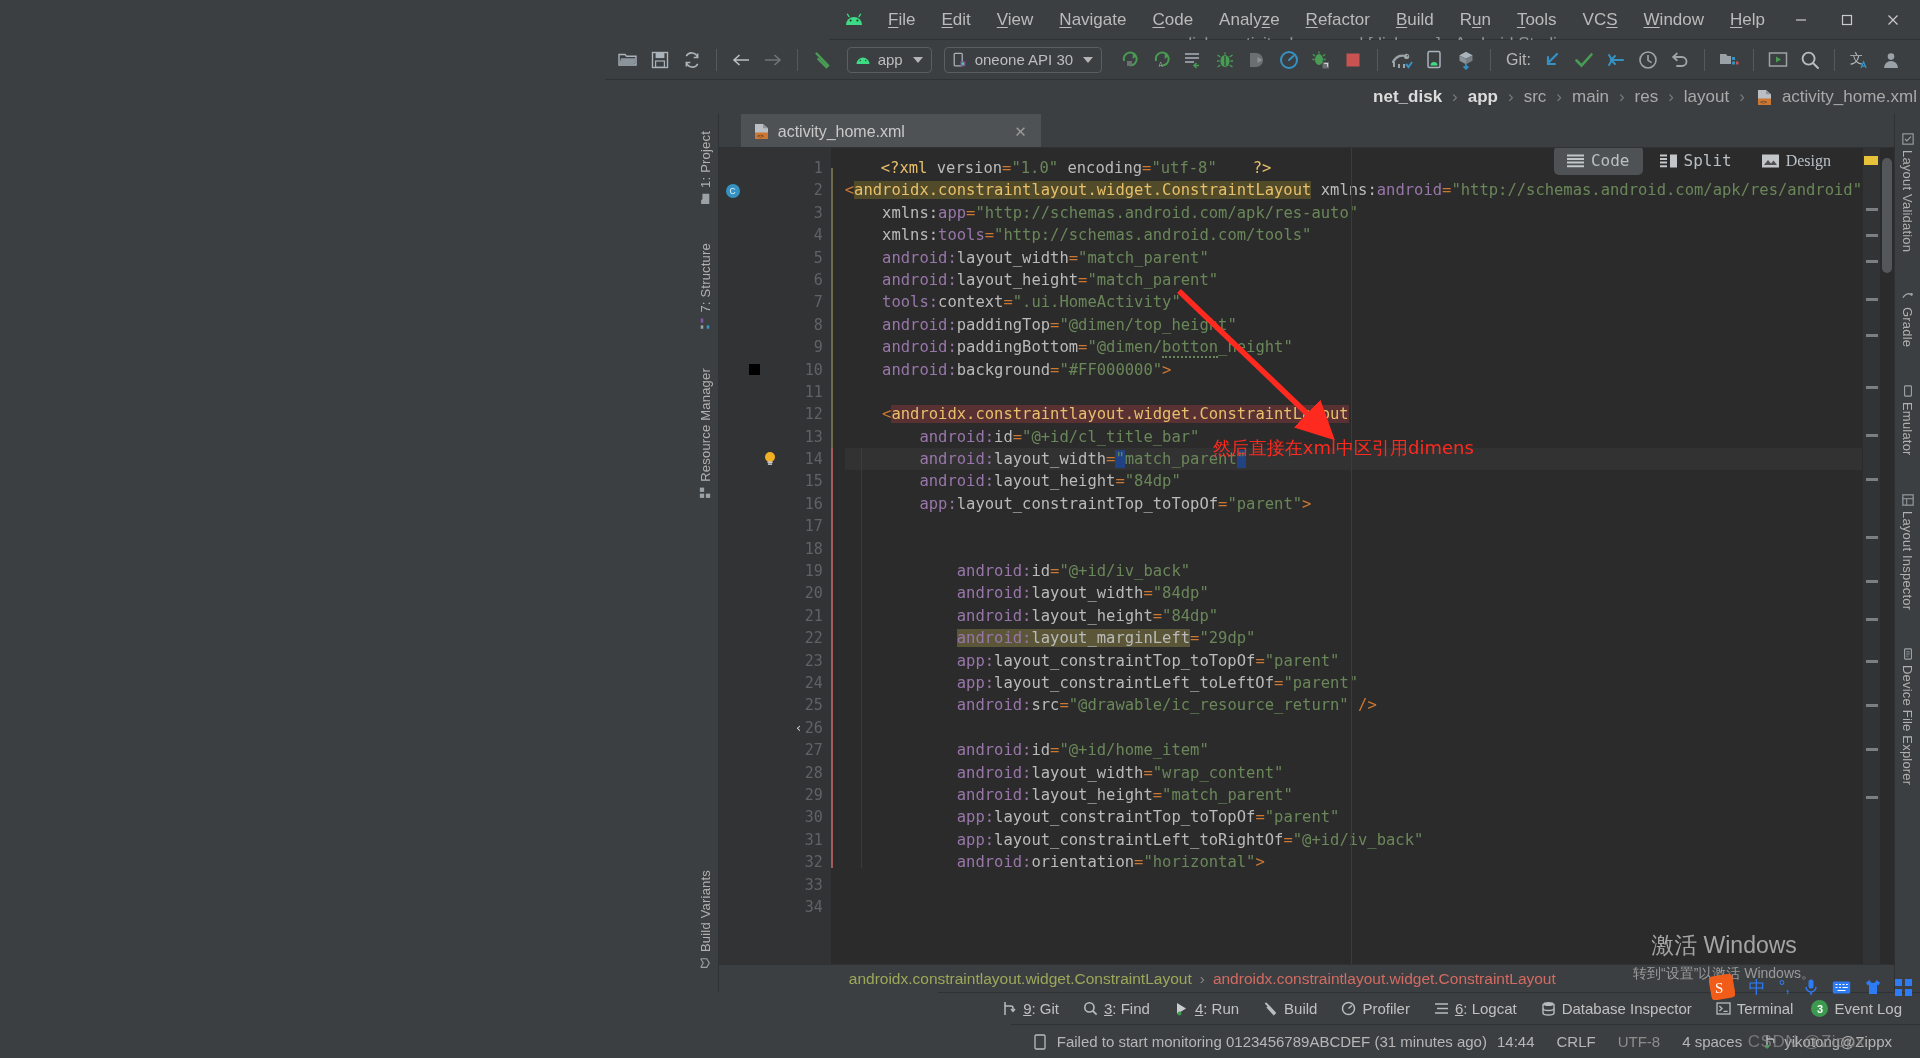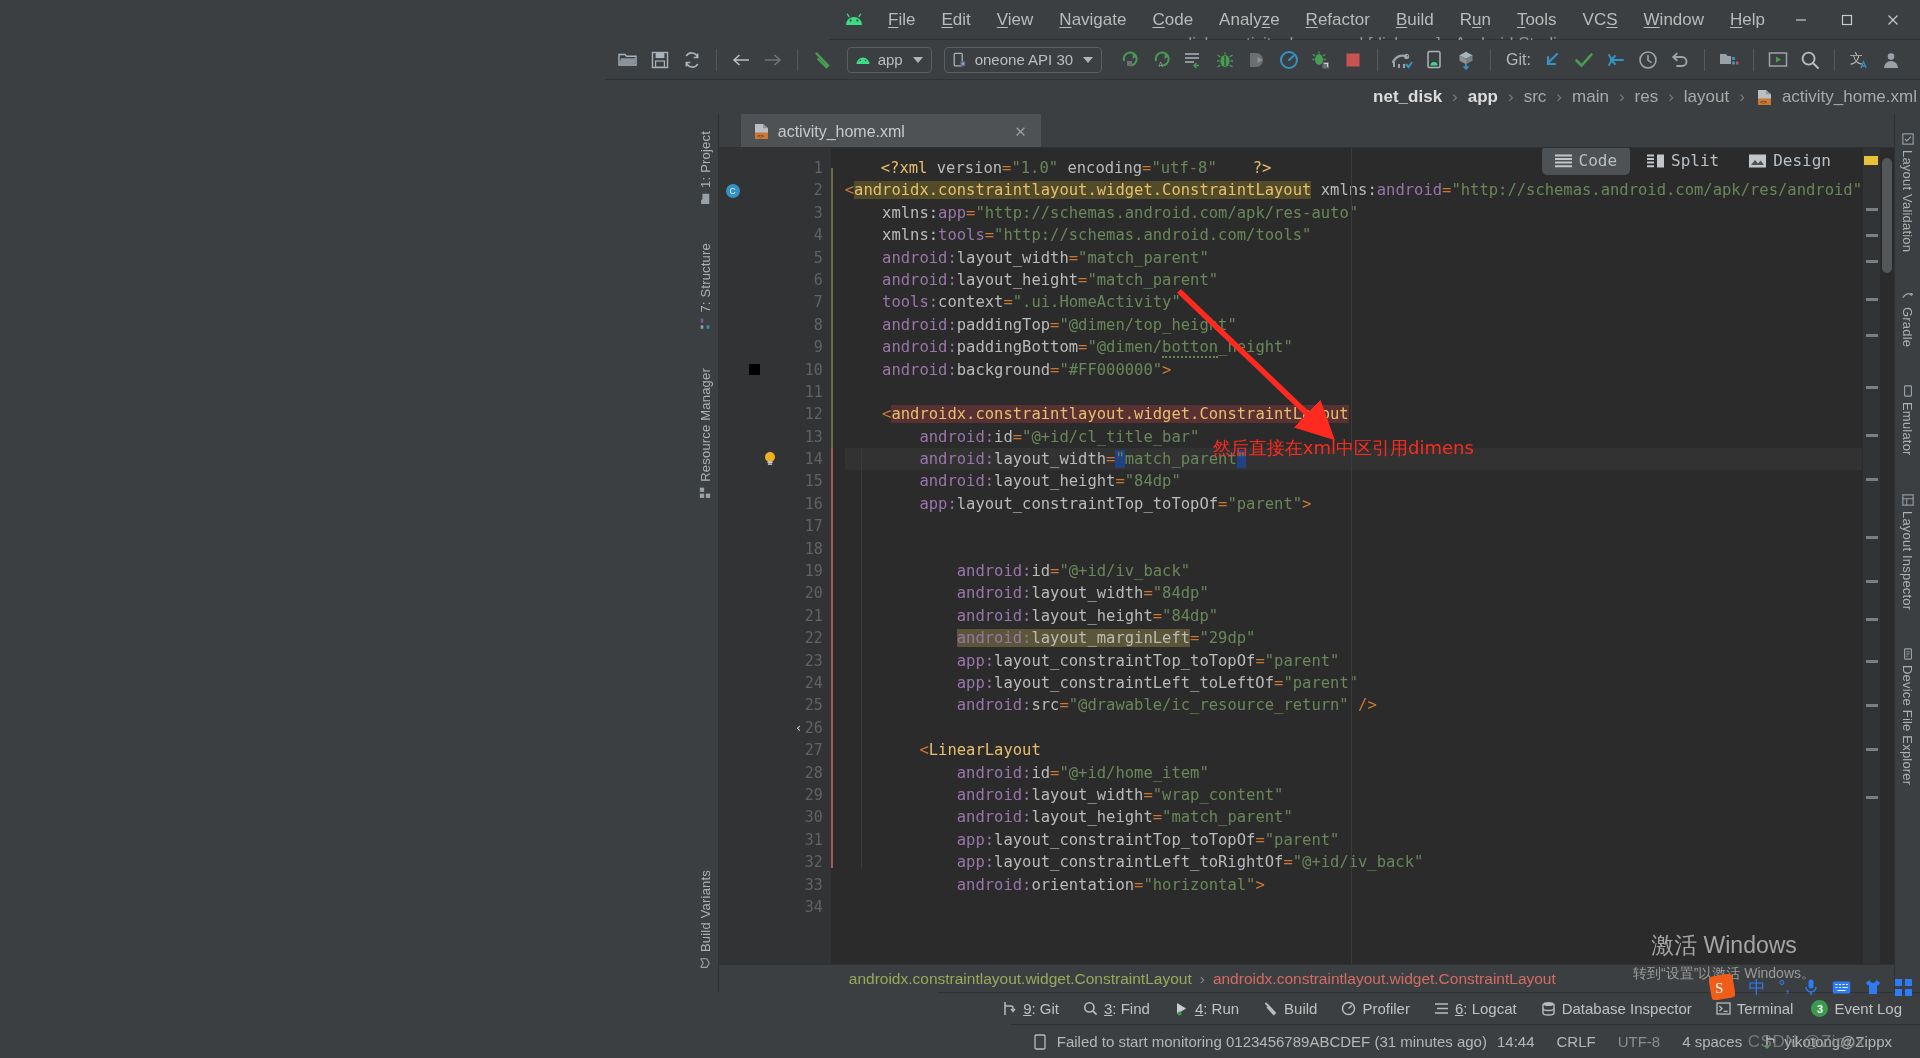--- a/index.html
+++ b/index.html
@@ -603,21 +603,20 @@
           <div class="cl"></div>
           <div class="cl"></div>
           <div class="cl">            <span class="t-ns">android:</span><span class="t-attr">id</span><span class="t-punc">=</span><span class="t-q">"@+id/iv_back"</span></div>
           <div class="cl">            <span class="t-ns">android:</span><span class="t-attr">layout_width</span><span class="t-punc">=</span><span class="t-q">"84dp"</span></div>
           <div class="cl">            <span class="t-ns">android:</span><span class="t-attr">layout_height</span><span class="t-punc">=</span><span class="t-q">"84dp"</span></div>
           <div class="cl">            <span class="hl-ident"><span class="t-ns">android:</span><span class="t-attr">layout_marginLeft</span></span><span class="t-punc">=</span><span class="t-q">"29dp"</span></div>
           <div class="cl">            <span class="t-ns">app:</span><span class="t-attr">layout_constraintTop_toTopOf</span><span class="t-punc">=</span><span class="t-q">"parent"</span></div>
           <div class="cl">            <span class="t-ns">app:</span><span class="t-attr">layout_constraintLeft_toLeftOf</span><span class="t-punc">=</span><span class="t-q">"parent"</span></div>
           <div class="cl">            <span class="t-ns">android:</span><span class="t-attr">src</span><span class="t-punc">=</span><span class="t-q">"@drawable/ic_resource_return"</span> <span class="t-punc">/&gt;</span></div>
           <div class="cl"></div>
-          <div class="cl">        <span class="t-punc">&lt;</span><span class="t-tag">LinearLayout</span></div>
           <div class="cl">            <span class="t-ns">android:</span><span class="t-attr">id</span><span class="t-punc">=</span><span class="t-q">"@+id/home_item"</span></div>
           <div class="cl">            <span class="t-ns">android:</span><span class="t-attr">layout_width</span><span class="t-punc">=</span><span class="t-q">"wrap_content"</span></div>
           <div class="cl">            <span class="t-ns">android:</span><span class="t-attr">layout_height</span><span class="t-punc">=</span><span class="t-q">"match_parent"</span></div>
           <div class="cl">            <span class="t-ns">app:</span><span class="t-attr">layout_constraintTop_toTopOf</span><span class="t-punc">=</span><span class="t-q">"parent"</span></div>
           <div class="cl">            <span class="t-ns">app:</span><span class="t-attr">layout_constraintLeft_toRightOf</span><span class="t-punc">=</span><span class="t-q">"@+id/iv_back"</span></div>
           <div class="cl">            <span class="t-ns">android:</span><span class="t-attr">orientation</span><span class="t-punc">=</span><span class="t-q">"horizontal"</span><span class="t-punc">&gt;</span></div>
 
           <svg class="arrow-svg" width="520" height="420" viewBox="0 0 520 420" style="left:330px; top:125px;">
             <defs>
               <marker id="ah" markerWidth="7" markerHeight="7" refX="3" refY="3.5" orient="auto">
@@ -641,21 +640,21 @@
                   <path d="M0 1.4h7M0 5h7M0 8.6h7M0 12.2h7" stroke="#c2c6c9" stroke-width="2"></path>
                   <rect x="10" y="0.5" width="7" height="13" fill="#c2c6c9"></rect>
                 </svg>
               <span style="color:#b9c0c5;font-size:16px;">Split</span>
             </div>
             <div style="display:flex;align-items:center;gap:7px;padding:5px 13px;">
               <svg width="17" height="14" viewBox="0 0 17 14">
                   <rect x="0" y="0.5" width="17" height="13" fill="#c2c6c9"></rect>
                   <path d="M2 11l4-5 3 3.4 2.6-3L15 11z" fill="#4e5254"></path>
                 </svg>
-              <span style="color:#b9c0c5;font-size:16px;">Design</span>
+              <span style="color:#b9c0c5;font-size:16px;font-family:Liberation Serif, serif;">Design</span>
             </div>
           </div>
         </div>
 
         <div class="markers">
           <div class="mk" style="top:8px;background:#e8c33a;width:14px;height:9px;"></div>
           <div class="mk" style="top:60px;background:#7c7f81;"></div>
           <div class="mk" style="top:86px;background:#7c7f81;"></div>
           <div class="mk" style="top:112px;background:#7c7f81;"></div>
           <div class="mk" style="top:150px;background:#7c7f81;"></div>

